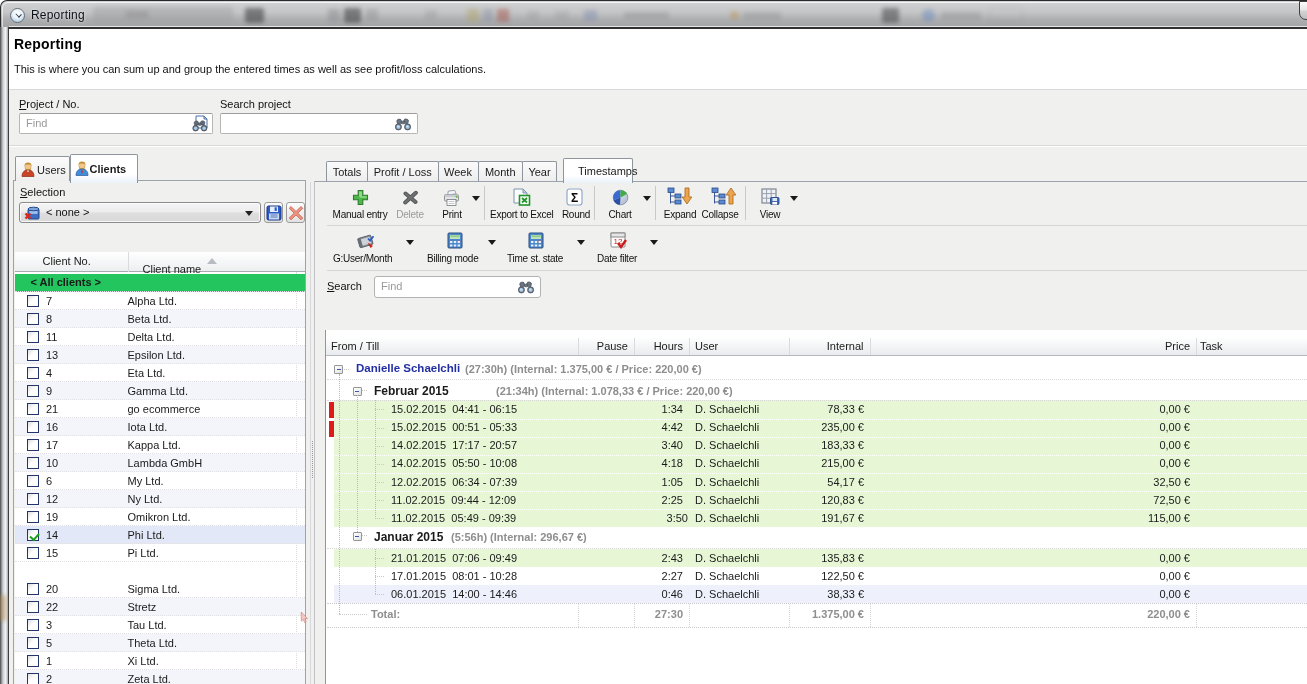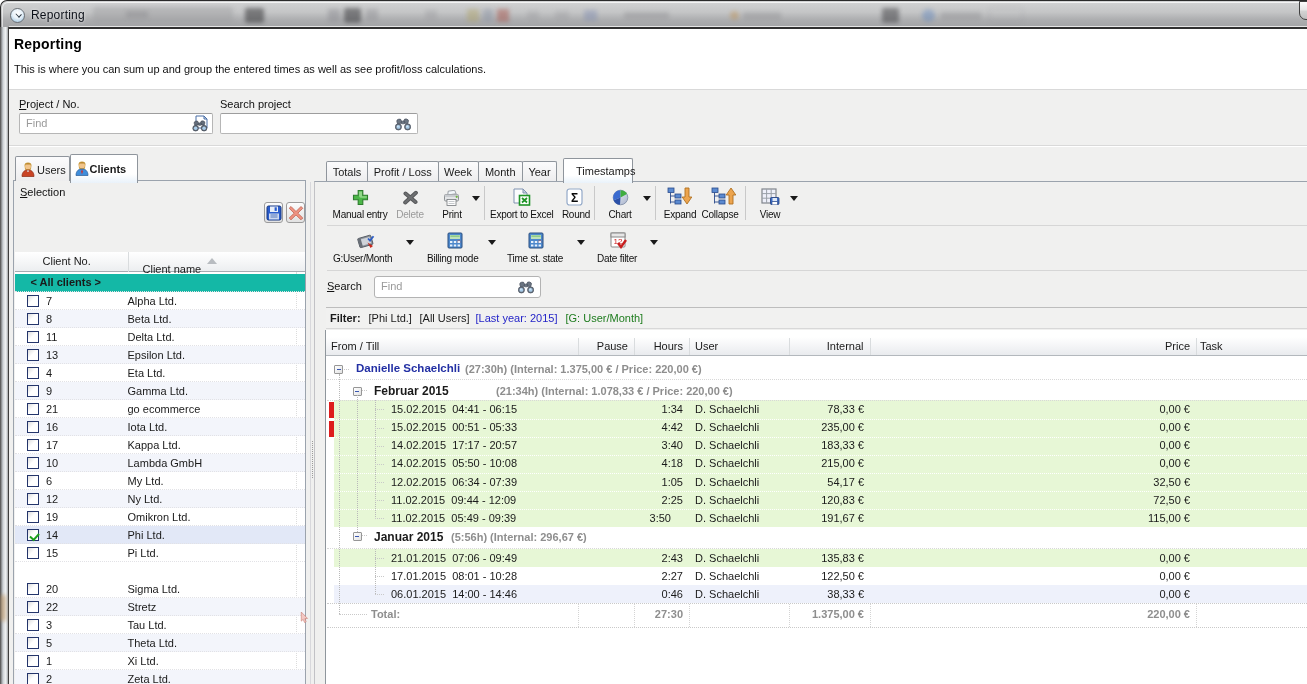--- a/index.html
+++ b/index.html
@@ -199,20 +199,30 @@
       <span style="position:absolute;left:4px;top:6px;"><svg width="14" height="15" viewBox="0 0 14 15">
           <path d="M3.5 3.5 a3.5 3 0 0 1 7 0 l-.3 2 a3.2 3.2 0 0 1 -6.4 0 z" fill="#c89a3c"></path>
           <circle cx="7" cy="4.4" r="2.9" fill="#f2c58c"></circle>
           <path d="M4.1 2.6 a3.4 3.4 0 0 1 5.8 0 z" fill="#b8862e"></path>
           <path d="M1 14.5 C1 9.8 3.6 8 7 8 C10.4 8 13 9.8 13 14.5 Z" fill="#3f8edb" stroke="#2a5a96" stroke-width=".7"></path>
           <path d="M7 8.3 l.9 2.2 l-.9 3 l-.9 -3 z" fill="#d03030"></path>
         </svg></span>
       <span class="tl" style="left:19px; top:8px; font-weight:bold;">Clients</span>
     </div>
   <div class="abs flabel" id="seltext"><u>S</u>election</div>
+  <div class="abs" id="combo">
+      <span style="position:absolute;left:4px;top:2px;"><svg width="17" height="16" viewBox="0 0 17 16">
+          <rect x="4" y="4" width="11" height="10" rx="1" fill="#3d6cc0" stroke="#23488c"></rect>
+          <rect x="5.4" y="5.5" width="8.2" height="3.4" fill="#9ec1ee"></rect>
+          <ellipse cx="9.5" cy="4" rx="5.5" ry="1.8" fill="#7aa4dc" stroke="#23488c"></ellipse>
+          <path d="M1.5 8.5 l5 5 m0 -5 l-5 5" stroke="#d42a1e" stroke-width="2.4"></path>
+        </svg></span>
+      <span class="ctext">&lt; none &gt;</span>
+      <span class="arrow"></span>
+    </div>
   <div class="abs sqbtn" style="left:264px; top:202px;">
       <svg style="position:absolute;left:1px;top:2px;" width="16" height="16" viewBox="0 0 16 16">
         <rect x="1" y="1" width="14" height="14" rx="1.5" fill="#2a5ccc" stroke="#17377e"></rect>
         <rect x="4" y="1.5" width="8" height="5.5" fill="#e8eef8"></rect>
         <rect x="8.6" y="2.3" width="2.2" height="3.6" fill="#2a5ccc"></rect>
         <rect x="3" y="8.5" width="10" height="6" fill="#cdd9f0"></rect>
         <path d="M4.5 10 h7 M4.5 12 h7" stroke="#5577bb" stroke-width="1"></path>
       </svg>
     </div>
   <div class="abs sqbtn" style="left:286px; top:202px;">
@@ -224,21 +234,21 @@
       <div style="position:absolute;left:281.5px;top:20px;height:412px;border-left:1px dotted #dcdcdc;"></div>
       <div style="position:absolute;left:281.5px;top:0;height:20px;width:1px;background:#d9dcde;"></div>
     <div class="abs" id="chdr">
         <span style="position:absolute;left:28px;top:3px;">Client No.</span>
         <span style="position:absolute;left:113px;top:0;width:1px;height:20px;background:#d9dcde;"></span>
         <span style="position:absolute;left:128px;top:3px;margin-top:8px;">Client name</span>
         <svg style="position:absolute;left:192px;top:6px;" width="10" height="6">
           <path d="M5 0 L10 6 L0 6 Z" fill="#b8bcc0"></path>
         </svg>
       </div>
-    <div class="crow" style="top:22px; background:#14b8a6;">
+    <div class="crow" style="top:22px; background:#22c55e;">
         <span style="position:absolute;left:16px;top:2px;font-weight:bold;">&lt; All clients &gt;</span>
       </div>
     <div class="crow" style="top:40px;">
         <span class="cb"></span>
         <span class="num">7</span>
         <span class="nm">Alpha Ltd.</span>
       </div>
     <div class="crow alt" style="top:58px;">
         <span class="cb"></span>
         <span class="num">8</span>
@@ -354,21 +364,21 @@
   <div class="abs tab" id="rtab-week">
       <span class="tl" style="left:0; top:4px; width:100%; text-align:center;">Week</span>
     </div>
   <div class="abs tab" id="rtab-month">
       <span class="tl" style="left:0; top:4px; width:100%; text-align:center;">Month</span>
     </div>
   <div class="abs tab" id="rtab-year">
       <span class="tl" style="left:0; top:4px; width:100%; text-align:center;">Year</span>
     </div>
   <div class="abs tab active" id="rtab-ts">
-      <span class="tl" style="left:8px; top:6px; width:100%; text-align:center;">Timestamps</span>
+      <span class="tl" style="left:0; top:6px; width:100%; text-align:left;padding-left:14px;">Timestamps</span>
     </div>
 
   <div id="toolbars">
 
     <div class="abs tbtn" style="left:327px; top:209px; width:66px;">Manual entry</div>
     <div class="abs" style="left:352px; top:189px;"><svg width="17" height="17">
           <path d="M6.2 1.5 h4.6 v4.7 h4.7 v4.6 h-4.7 v4.7 H6.2 v-4.7 H1.5 V6.2 h4.7 z" fill="#4cb648" stroke="#2d7d2d" stroke-width="1.1"></path>
           <path d="M7 2.4 h3 v4.8 h4.8 v1.5 h-6 a1.8 1.8 0 0 1 -1.8 -1.8 z" fill="#a8e29e" opacity=".75"></path>
         </svg></div>
     <div class="abs tbtn" style="left:395px; top:209px; width:30px; color:#9a9a9a;">Delete</div>
@@ -511,27 +521,20 @@
             <rect x="6.3" y="3.2" width="3.4" height="2.6" rx=".8"></rect>
             <circle cx="3.4" cy="8.9" r="3.1"></circle>
             <circle cx="12.6" cy="8.9" r="3.1"></circle>
           </g>
           <circle cx="3.4" cy="8.9" r="1.9" fill="#aacdea"></circle>
           <circle cx="12.6" cy="8.9" r="1.9" fill="#aacdea"></circle>
           <circle cx="2.9" cy="8.3" r=".7" fill="#e2f1fb"></circle>
           <circle cx="12.1" cy="8.3" r=".7" fill="#e2f1fb"></circle>
         </svg></span>
     </div>
-  <div class="abs" id="filterbar">
-    <span style="left:4.5px;"><b>Filter:</b></span>
-      <span style="left:43px;">[Phi Ltd.]</span>
-      <span style="left:94px;">[All Users]</span>
-      <span style="left:150px;color:#2525c8;">[Last year: 2015]</span>
-      <span style="left:240px;color:#1e7c1e;">[G: User/Month]</span>
-  </div>
 
   <div class="abs" id="grid"></div>
   <div class="abs" id="ghdr"></div>
   <div id="gridcontent">
     <div class="abs" style="left:577.5px; top:400px; height:203px; border-left:1px dotted rgba(255,255,255,.85);"></div>
       <div class="abs" style="left:633.5px; top:400px; height:203px; border-left:1px dotted rgba(255,255,255,.85);"></div>
       <div class="abs" style="left:689px; top:400px; height:203px; border-left:1px dotted rgba(255,255,255,.85);"></div>
       <div class="abs" style="left:789px; top:400px; height:203px; border-left:1px dotted rgba(255,255,255,.85);"></div>
       <div class="abs" style="left:869.5px; top:400px; height:203px; border-left:1px dotted rgba(255,255,255,.85);"></div>
       <div class="abs" style="left:1196px; top:400px; height:203px; border-left:1px dotted rgba(255,255,255,.85);"></div>
@@ -586,21 +589,21 @@
     <div class="gtxt rr" style="left:764px; top:476px; width:100px;">54,17 €</div>
     <div class="gtxt rr" style="left:1090px; top:476px; width:100px;">32,50 €</div>
     <div class="grow greenrow" style="top:491px; height:18px;"></div>
     <div class="gtxt" style="left:391px; top:494px;">11.02.2015&nbsp;&nbsp;09:44 - 12:09</div>
     <div class="gtxt rr" style="left:600px; top:494px; width:83px;">2:25</div>
     <div class="gtxt" style="left:695px; top:494px;">D. Schaelchli</div>
     <div class="gtxt rr" style="left:764px; top:494px; width:100px;">120,83 €</div>
     <div class="gtxt rr" style="left:1090px; top:494px; width:100px;">72,50 €</div>
     <div class="grow greenrow" style="top:509px; height:18px;"></div>
     <div class="gtxt" style="left:391px; top:512px;">11.02.2015&nbsp;&nbsp;05:49 - 09:39</div>
-    <div class="gtxt rr" style="left:588px; top:512px; width:83px;">3:50</div>
+    <div class="gtxt rr" style="left:605px; top:512px; width:83px;">3:50</div>
     <div class="gtxt" style="left:695px; top:512px;">D. Schaelchli</div>
     <div class="gtxt rr" style="left:764px; top:512px; width:100px;">191,67 €</div>
     <div class="gtxt rr" style="left:1090px; top:512px; width:100px;">115,00 €</div>
     <div class="dotline" style="left:334px; top:418.5px; width:973px; border-color:rgba(255,255,255,1);"></div>
       <div class="dotline" style="left:334px; top:436.8px; width:973px; border-color:rgba(255,255,255,1);"></div>
       <div class="dotline" style="left:334px; top:455px; width:973px; border-color:rgba(255,255,255,1);"></div>
       <div class="dotline" style="left:334px; top:473.2px; width:973px; border-color:rgba(255,255,255,1);"></div>
       <div class="dotline" style="left:334px; top:491.3px; width:973px; border-color:rgba(255,255,255,1);"></div>
       <div class="dotline" style="left:334px; top:509.4px; width:973px; border-color:rgba(255,255,255,1);"></div>
     <div class="redbar" style="top:402px;"></div>

